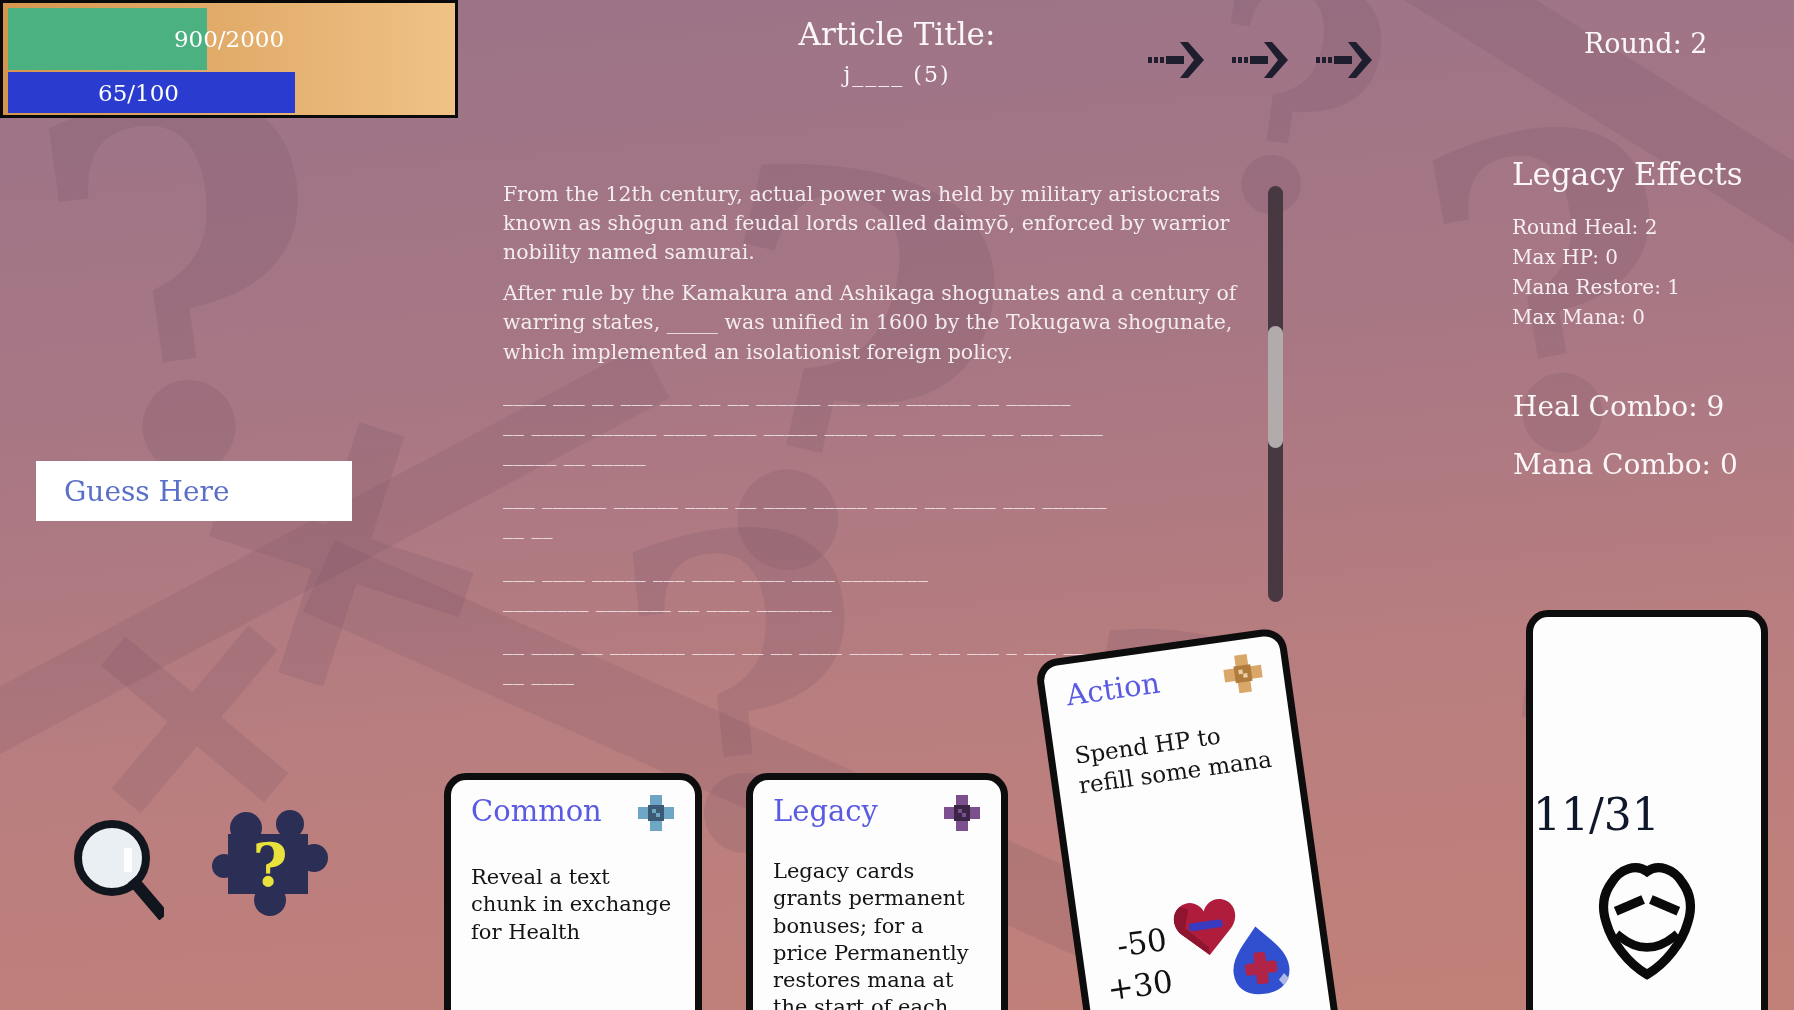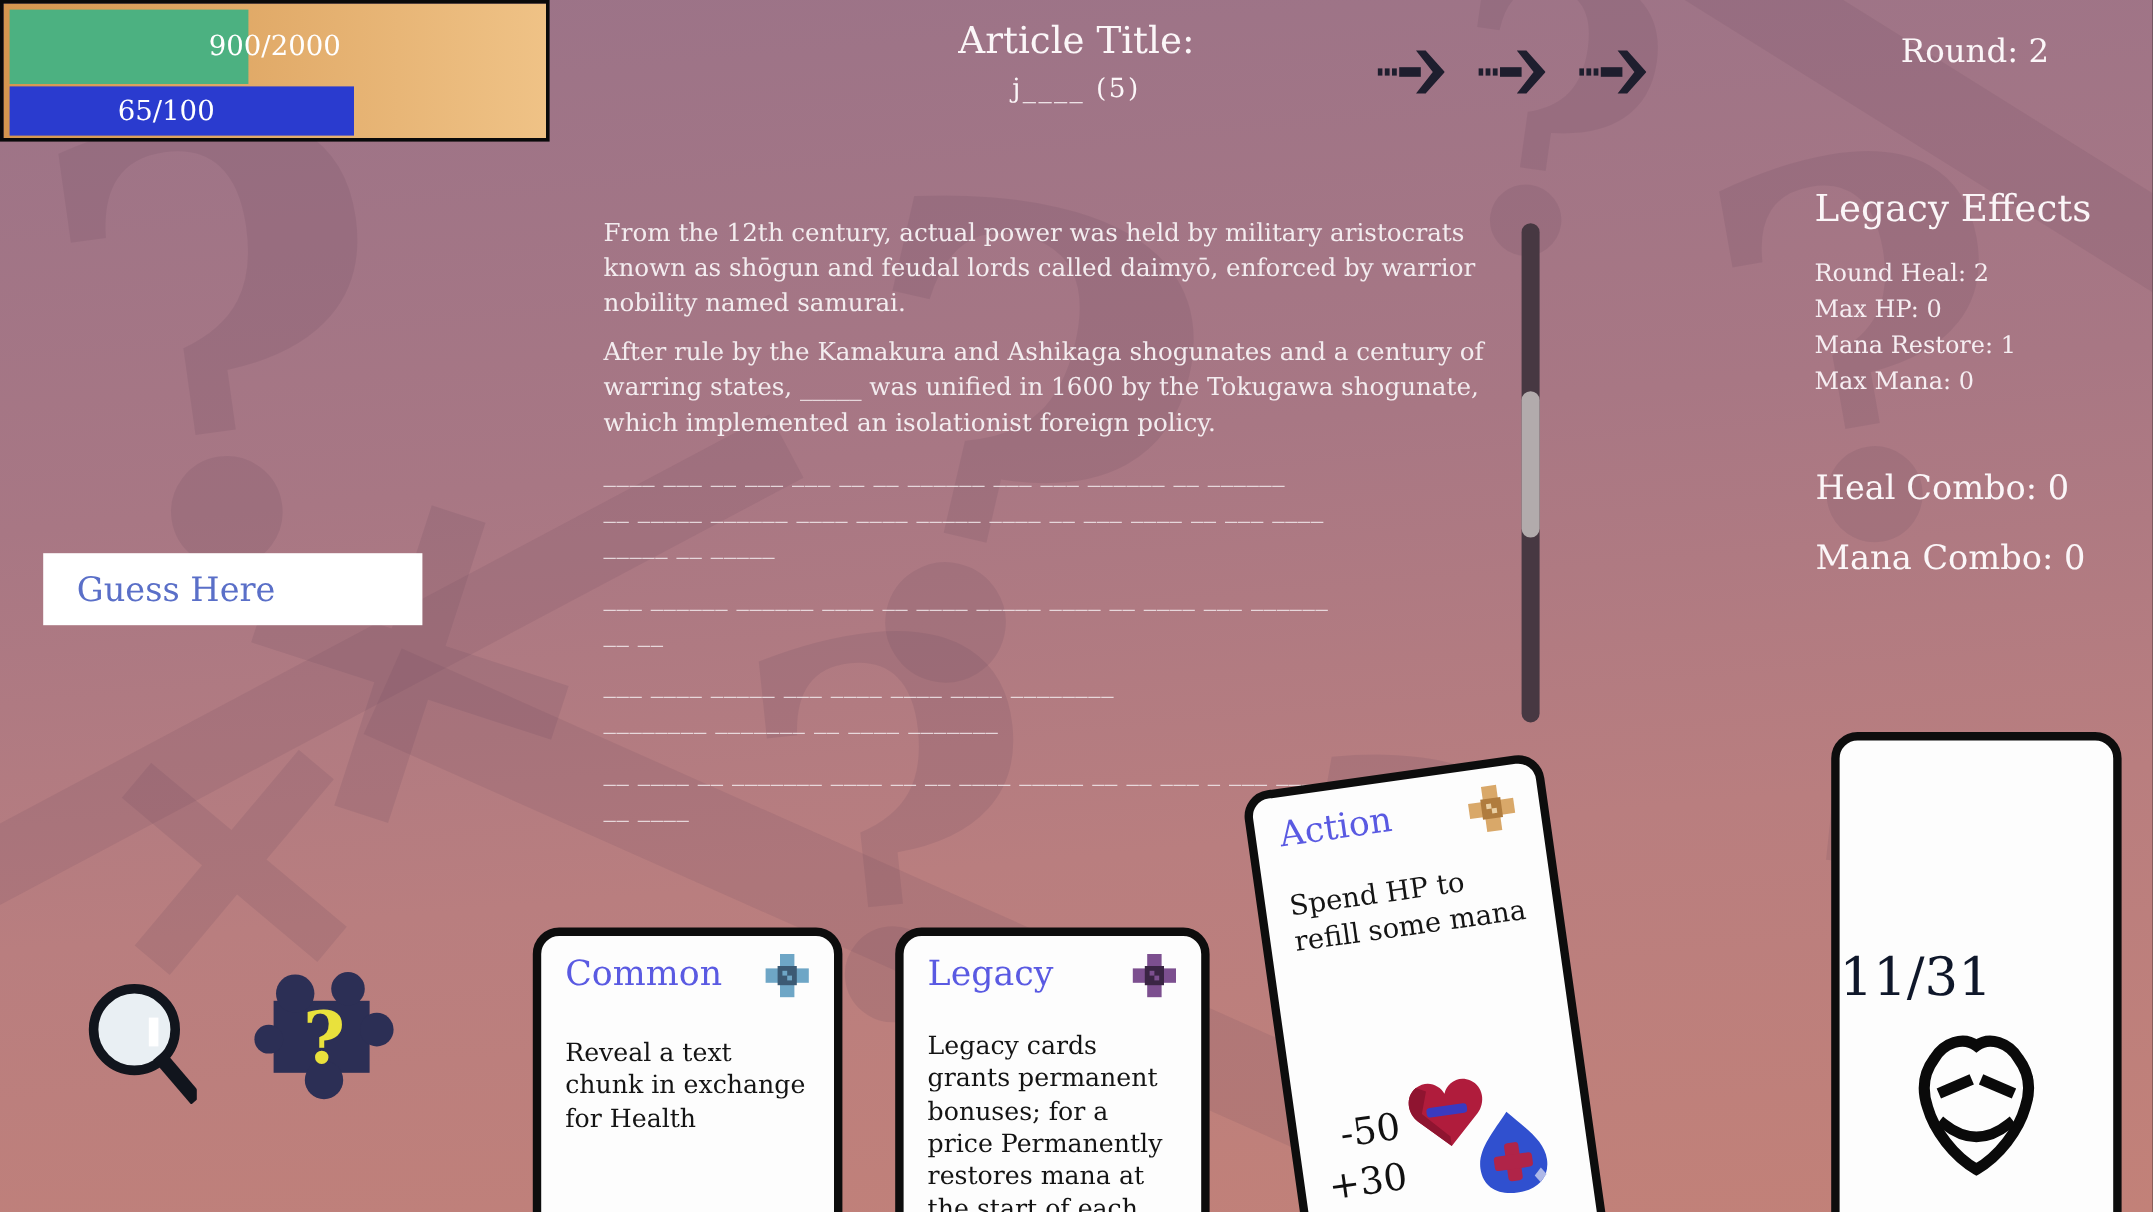--- a/index.html
+++ b/index.html
@@ -140,21 +140,21 @@
 
   <div class="round-label">Round: 2</div>
 
   <div class="legacy-title">Legacy Effects</div>
   <div class="legacy-stats">
     <div>Round Heal: 2</div>
     <div>Max HP: 0</div>
     <div>Mana Restore: 1</div>
     <div>Max Mana: 0</div>
   </div>
-  <div class="heal-combo">Heal Combo: 0</div>
+  <div class="heal-combo">Heal Combo: 9</div>
   <div class="mana-combo">Mana Combo: 0</div>
 
   <div class="article">
     <p>From the 12th century, actual power was held by military aristocrats known as shōgun and feudal lords called daimyō, enforced by warrior nobility named samurai.</p>
     <p>After rule by the Kamakura and Ashikaga shogunates and a century of warring states, _____ was unified in 1600 by the Tokugawa shogunate, which implemented an isolationist foreign policy.</p>
     <div class="redacted-group">
       <div class="redacted-line">____ ___ __ ___ ___ __ __ ______ ___ ___ ______ __ ______</div>
       <div class="redacted-line">__ _____ ______ ____ ____ _____ ____ __ ___ ____ __ ___ ____</div>
       <div class="redacted-line">_____ __ _____</div>
     </div>

